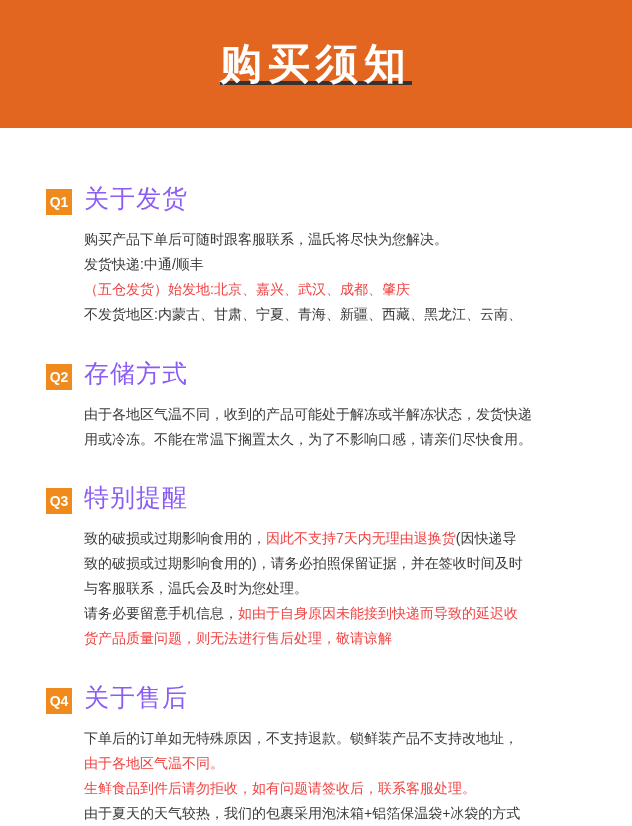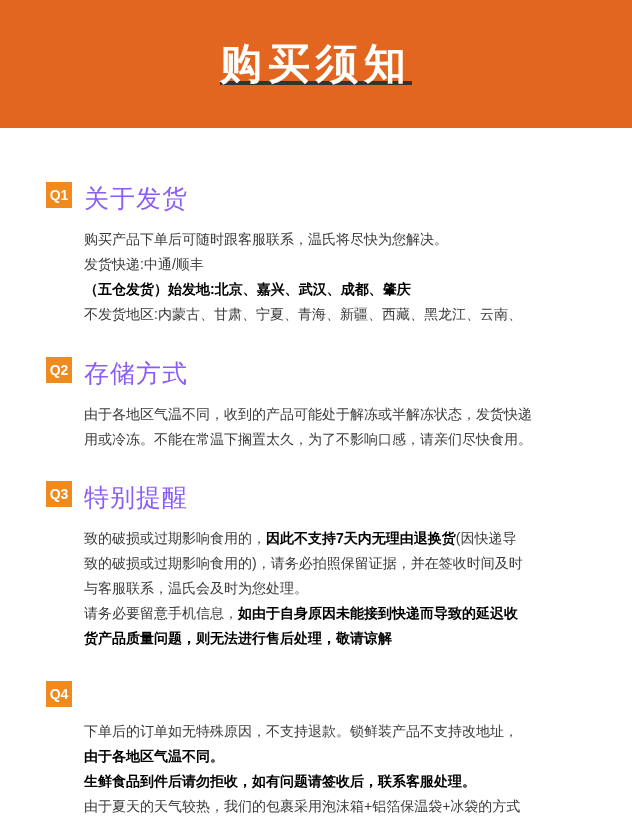--- a/index.html
+++ b/index.html
@@ -36,21 +36,21 @@
     font-family: "DejaVu Sans", "Liberation Sans", sans-serif;
   }
   .content {
     padding: 24px 46px 0 46px;
   }
   .section {
     margin-bottom: 8px;
   }
   .sec-head {
     display: flex;
-    align-items: flex-start;
+    align-items: flex-end;
     margin-bottom: 12px;
   }
   .qbadge {
     width: 26px;
     height: 26px;
     background: #f08a1d;
     color: #ffffff;
     font-size: 14px;
     font-weight: bold;
     display: flex;
@@ -70,22 +70,22 @@
   .body-block {
     padding-left: 38px;
     font-size: 14px;
     line-height: 1.78;
     color: #3a3a3a;
   }
   .body-block p {
     margin: 0;
   }
   .hl {
-    color: #000000;
-    font-weight: bold;
+    color: #ef4444;
+    font-weight: normal;
   }
   .s1 { margin-top: 30px; }
   .s2 { margin-top: 30px; }
   .s3 { margin-top: 30px; }
   .s4 { margin-top: 30px; }
 </style>
 </head>
 <body>
 
 <div class="page">
@@ -130,20 +130,21 @@
         <p><span>致的破损或过期影响食用的)，请务必拍照保留证据，并在签收时间及时</span></p>
         <p><span>与客服联系，温氏会及时为您处理。</span></p>
         <p><span>请务必要留意手机信息，</span><span class="hl">如由于自身原因未能接到快递而导致的延迟收</span></p>
         <p><span class="hl">货产品质量问题，则无法进行售后处理，敬请谅解</span></p>
       </div>
     </div>
 
     <div class="section s4">
       <div class="sec-head">
         <div class="qbadge">Q4</div>
+        <div class="sec-title">关于售后</div>
       </div>
       <div class="body-block">
         <p><span>下单后的订单如无特殊原因，不支持退款。锁鲜装产品不支持改地址，</span></p>
         <p><span class="hl">由于各地区气温不同。</span></p>
         <p><span class="hl">生鲜食品到件后请勿拒收，如有问题请签收后，联系客服处理。</span></p>
         <p><span>由于夏天的天气较热，我们的包裹采用泡沫箱+铝箔保温袋+冰袋的方式</span></p>
 
       </div>
     </div>
 

